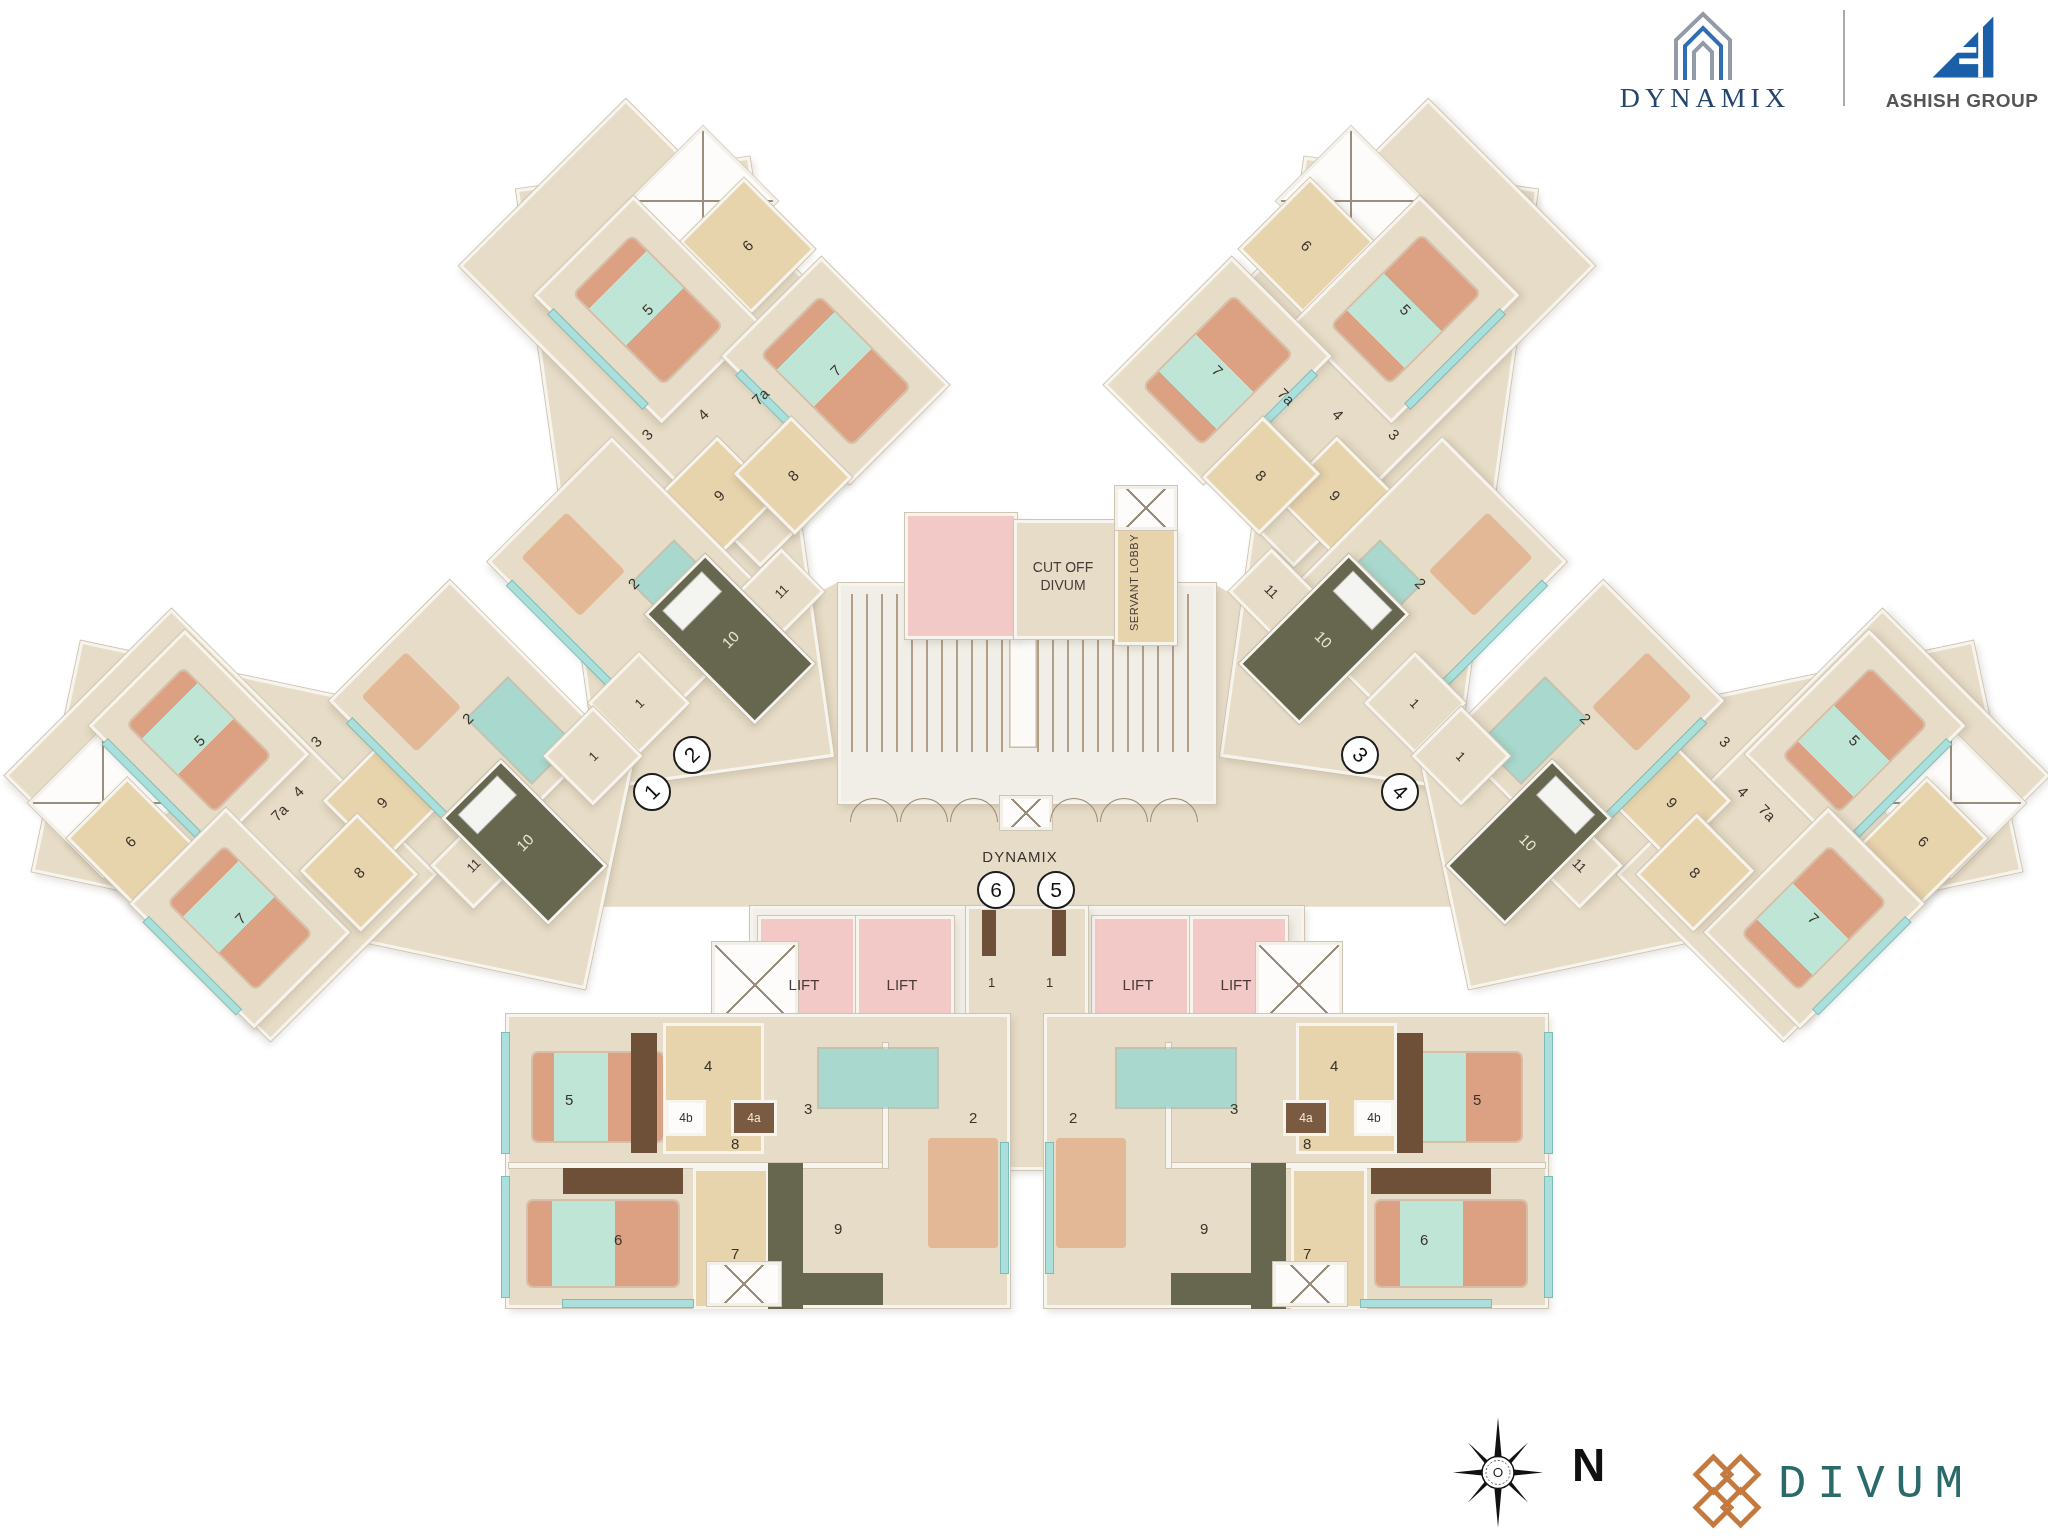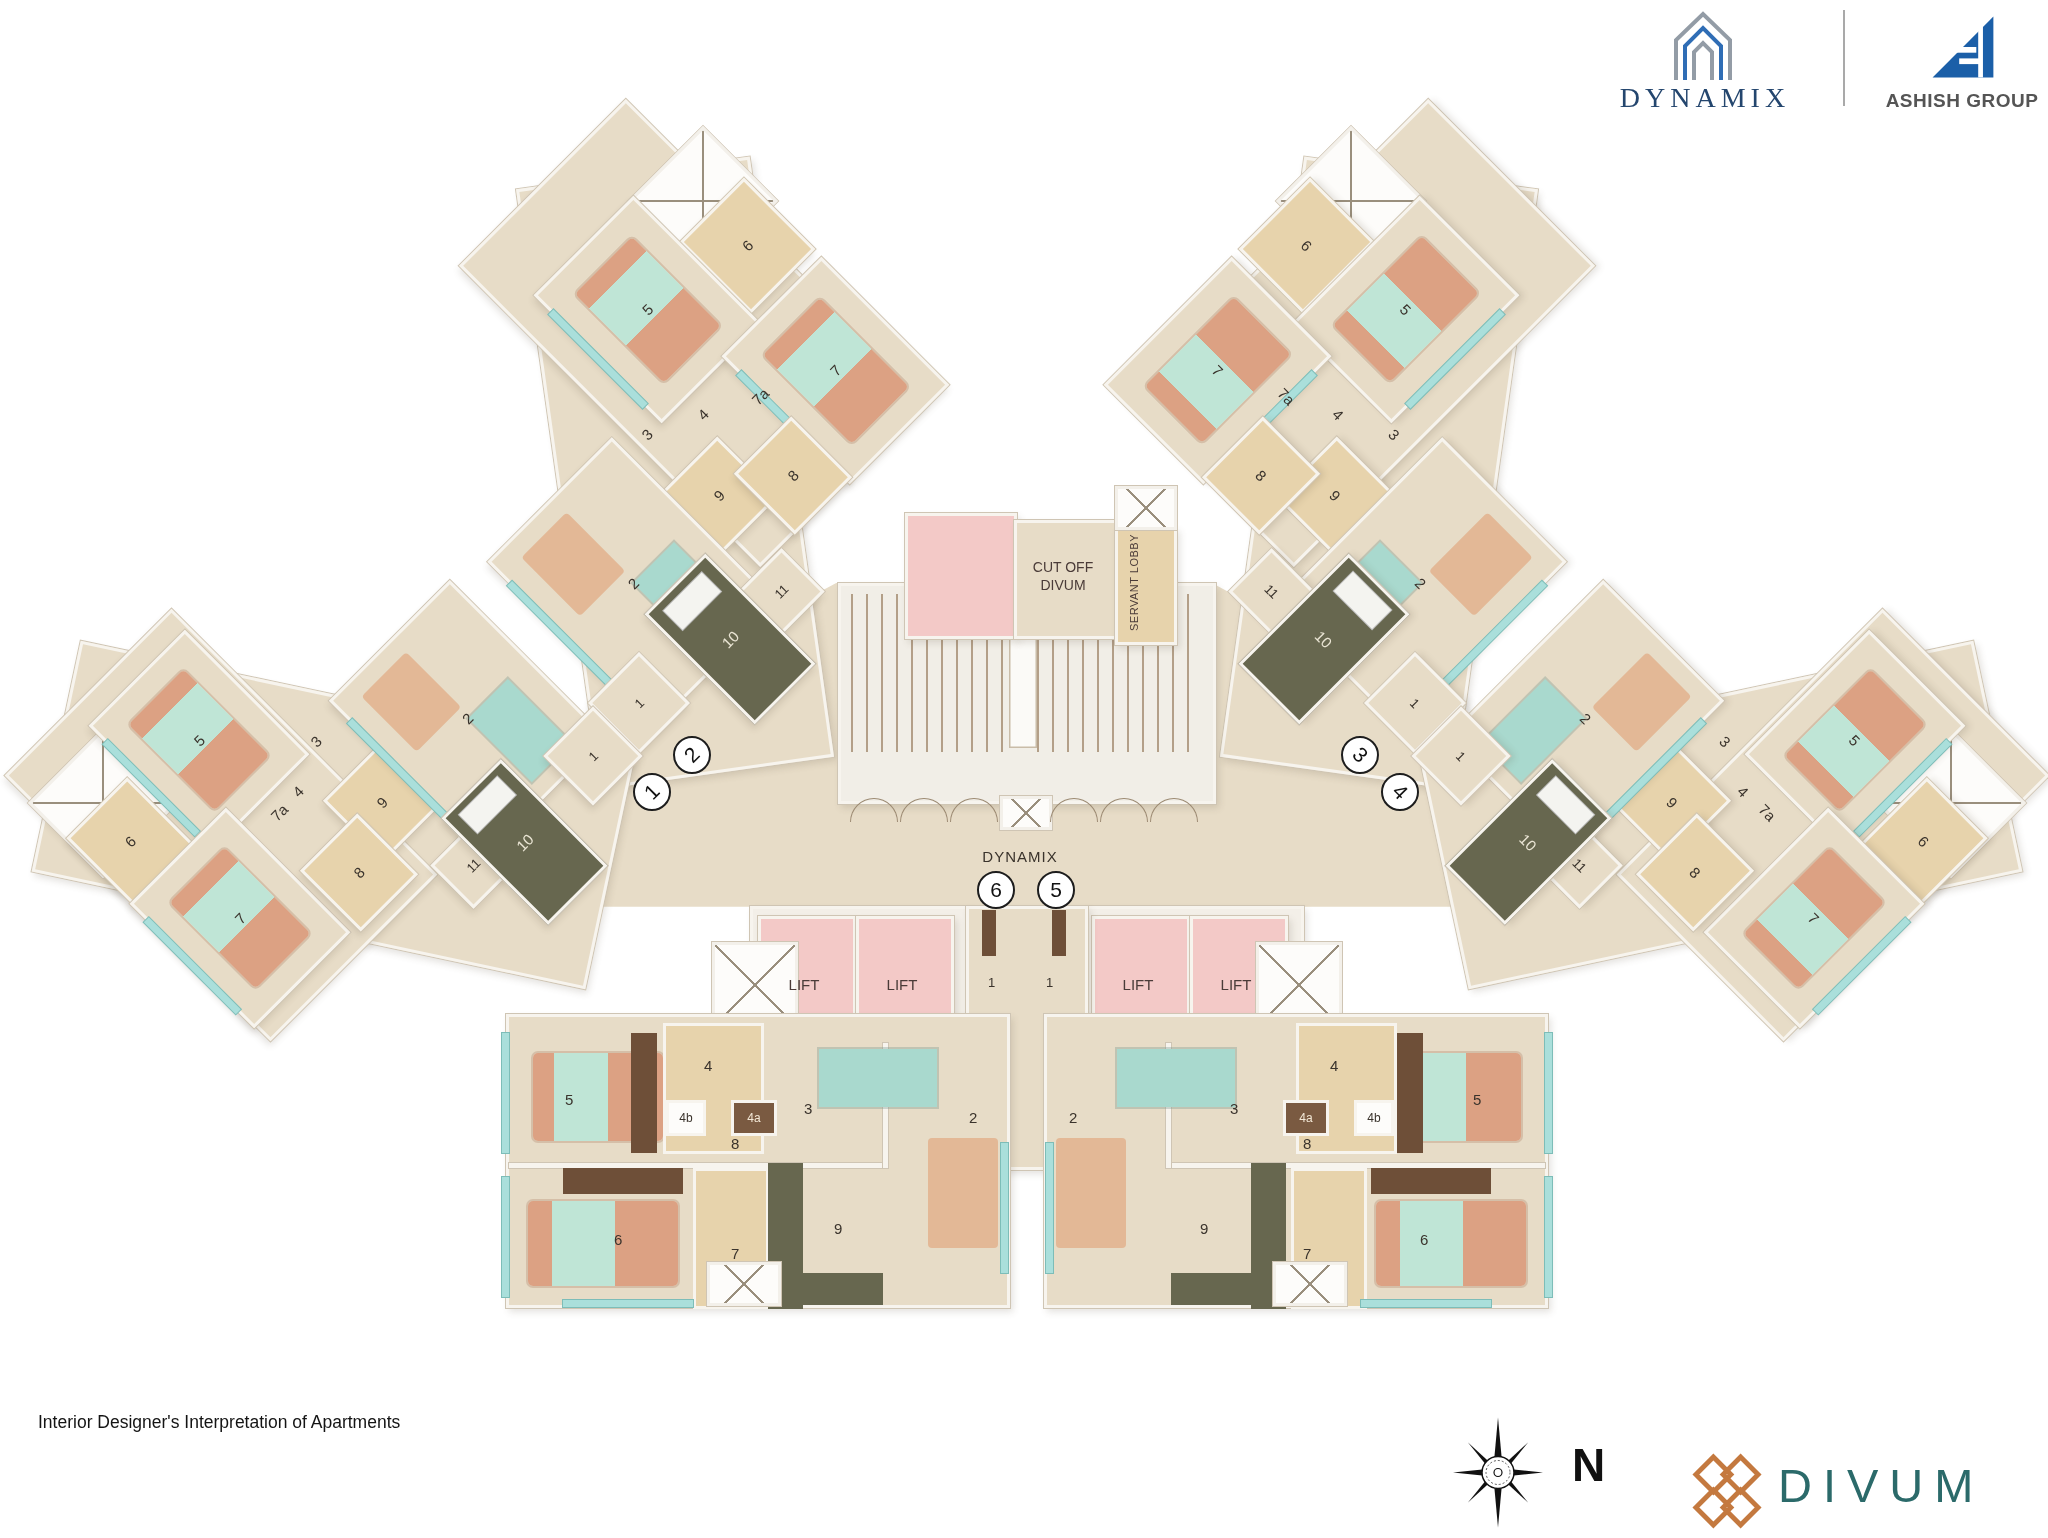--- a/index.html
+++ b/index.html
@@ -50,21 +50,21 @@
         font-size:14px;color:#4a3b38;z-index:30;line-height:1.25}
   .vlab{position:absolute;z-index:30;color:#4a3b38;font-size:11px;letter-spacing:.5px;
         writing-mode:vertical-rl;transform:rotate(180deg);text-align:center;line-height:1.15}
   .passlab{position:absolute;font-size:15px;letter-spacing:1px;color:#3a332c;z-index:30}
   
   .dynamix-word{position:absolute;font-family:"Liberation Serif",serif;font-size:28px;
       letter-spacing:5px;color:#24466e;text-align:center}
   .ashish-word{position:absolute;font-size:19px;font-weight:bold;letter-spacing:.5px;color:#555;text-align:center}
   .divider{position:absolute;width:2px;background:#a9a9a9}
   .footer-line{font-size:17.5px;line-height:29px;color:#141414}
-  .divum-word{position:absolute;font-family:Liberation Sans, sans-serif;font-size:47px;
+  .divum-word{position:absolute;font-family:Liberation Mono, monospace;font-size:47px;
       letter-spacing:11px;color:#2b6a6a}
   .nlab{position:absolute;font-size:46px;color:#111;font-weight:bold}
   svg{display:block}
 </style>
 </head>
 <body>
 
 <div class="canvas">
 
   <div class="abs" style="left:560px;top:560px;width:930px;height:350px;background:#e7dcc7;
@@ -383,21 +383,20 @@
     <svg viewBox="0 0 80 80" width="76" height="78">
       <polygon points="8,72 72,8 72,72" fill="#1b5fa8"></polygon>
       <rect x="28" y="40" width="26" height="6" fill="#fff"></rect>
       <rect x="36" y="52" width="22" height="6" fill="#fff"></rect>
       <rect x="56" y="14" width="5" height="58" fill="#fff"></rect>
     </svg>
   </div>
   <div class="ashish-word" style="left:1862px;top:90px;width:200px">ASHISH GROUP</div>
 
   <div class="abs" style="left:38px;top:1408px;width:1080px">
-    <div class="footer-line">Interior Designer's Interpretation of Apartments</div>
   </div>
 
   <div class="abs" style="left:1448px;top:1416px;width:100px;height:118px">
     <svg viewBox="0 0 100 115" width="100" height="118">
       <g fill="#111">
         <polygon points="50,0 54,44 50,52 46,44"></polygon>
         <polygon points="50,110 54,66 50,58 46,66"></polygon>
         <polygon points="5,55 44,51 52,55 44,59"></polygon>
         <polygon points="95,55 56,51 48,55 56,59"></polygon>
         <polygon points="20,25 44,47 48,52 41,51"></polygon>

